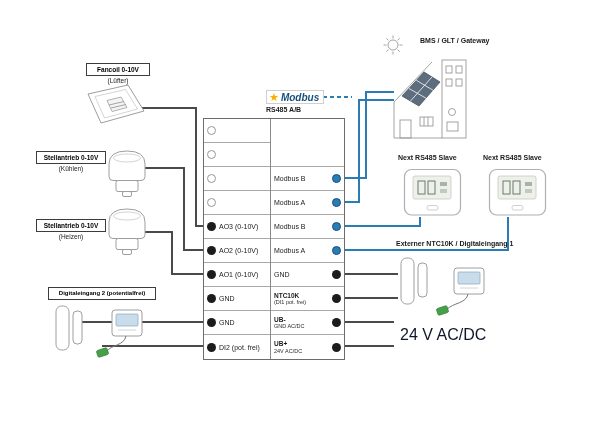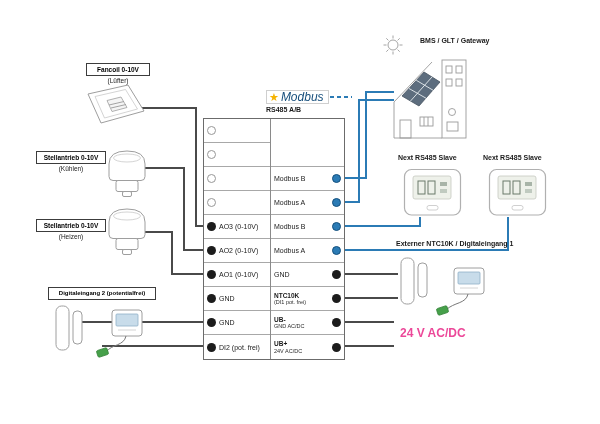--- a/index.html
+++ b/index.html
@@ -36,22 +36,22 @@
   .trow.r{justify-content:space-between}
   .dot{width:9px;height:9px;border-radius:50%;flex-shrink:0}
   .dot.open{border:1.2px solid #979797;background:#fff}
   .dot.black{background:var(--terminal-black)}
   .dot.blue{background:var(--terminal-blue);border:1px solid #14507e}
   .two{display:flex;flex-direction:column;line-height:1.1;font-size:6.5px;font-weight:bold}
   .two .sub{font-size:5.5px;font-weight:normal;color:#2a2a2a}
   .modbusbox{position:absolute;left:266px;top:90px;height:14px;z-index:3;background:#fff;
              border:1px solid #cfcfcf;display:flex;align-items:center;padding:0 4px 0 2px;gap:2px}
   .mstar{color:var(--modbus-star);font-size:11px;line-height:11px}
-  .mword{color:var(--modbus-text);font-size:12px;font-weight:normal;font-style:italic}
-  .power{font-size:12px;font-weight:bold;color:#ec4899}
+  .mword{color:var(--modbus-text);font-size:10px;font-weight:bold;font-style:italic}
+  .power{font-size:16px;font-weight:normal;color:#0f172a}
 </style>
 </head>
 <body>
 
 <div class="canvas">
 
   <svg class="layer wires" width="600" height="424" shape-rendering="crispEdges">
     <path class="wb" d="M141,108 H196 V226 H206"></path>
     <path class="wb" d="M144,168 H184 V250 H206"></path>
     <path class="wb" d="M144,232 H172 V274 H206"></path>

